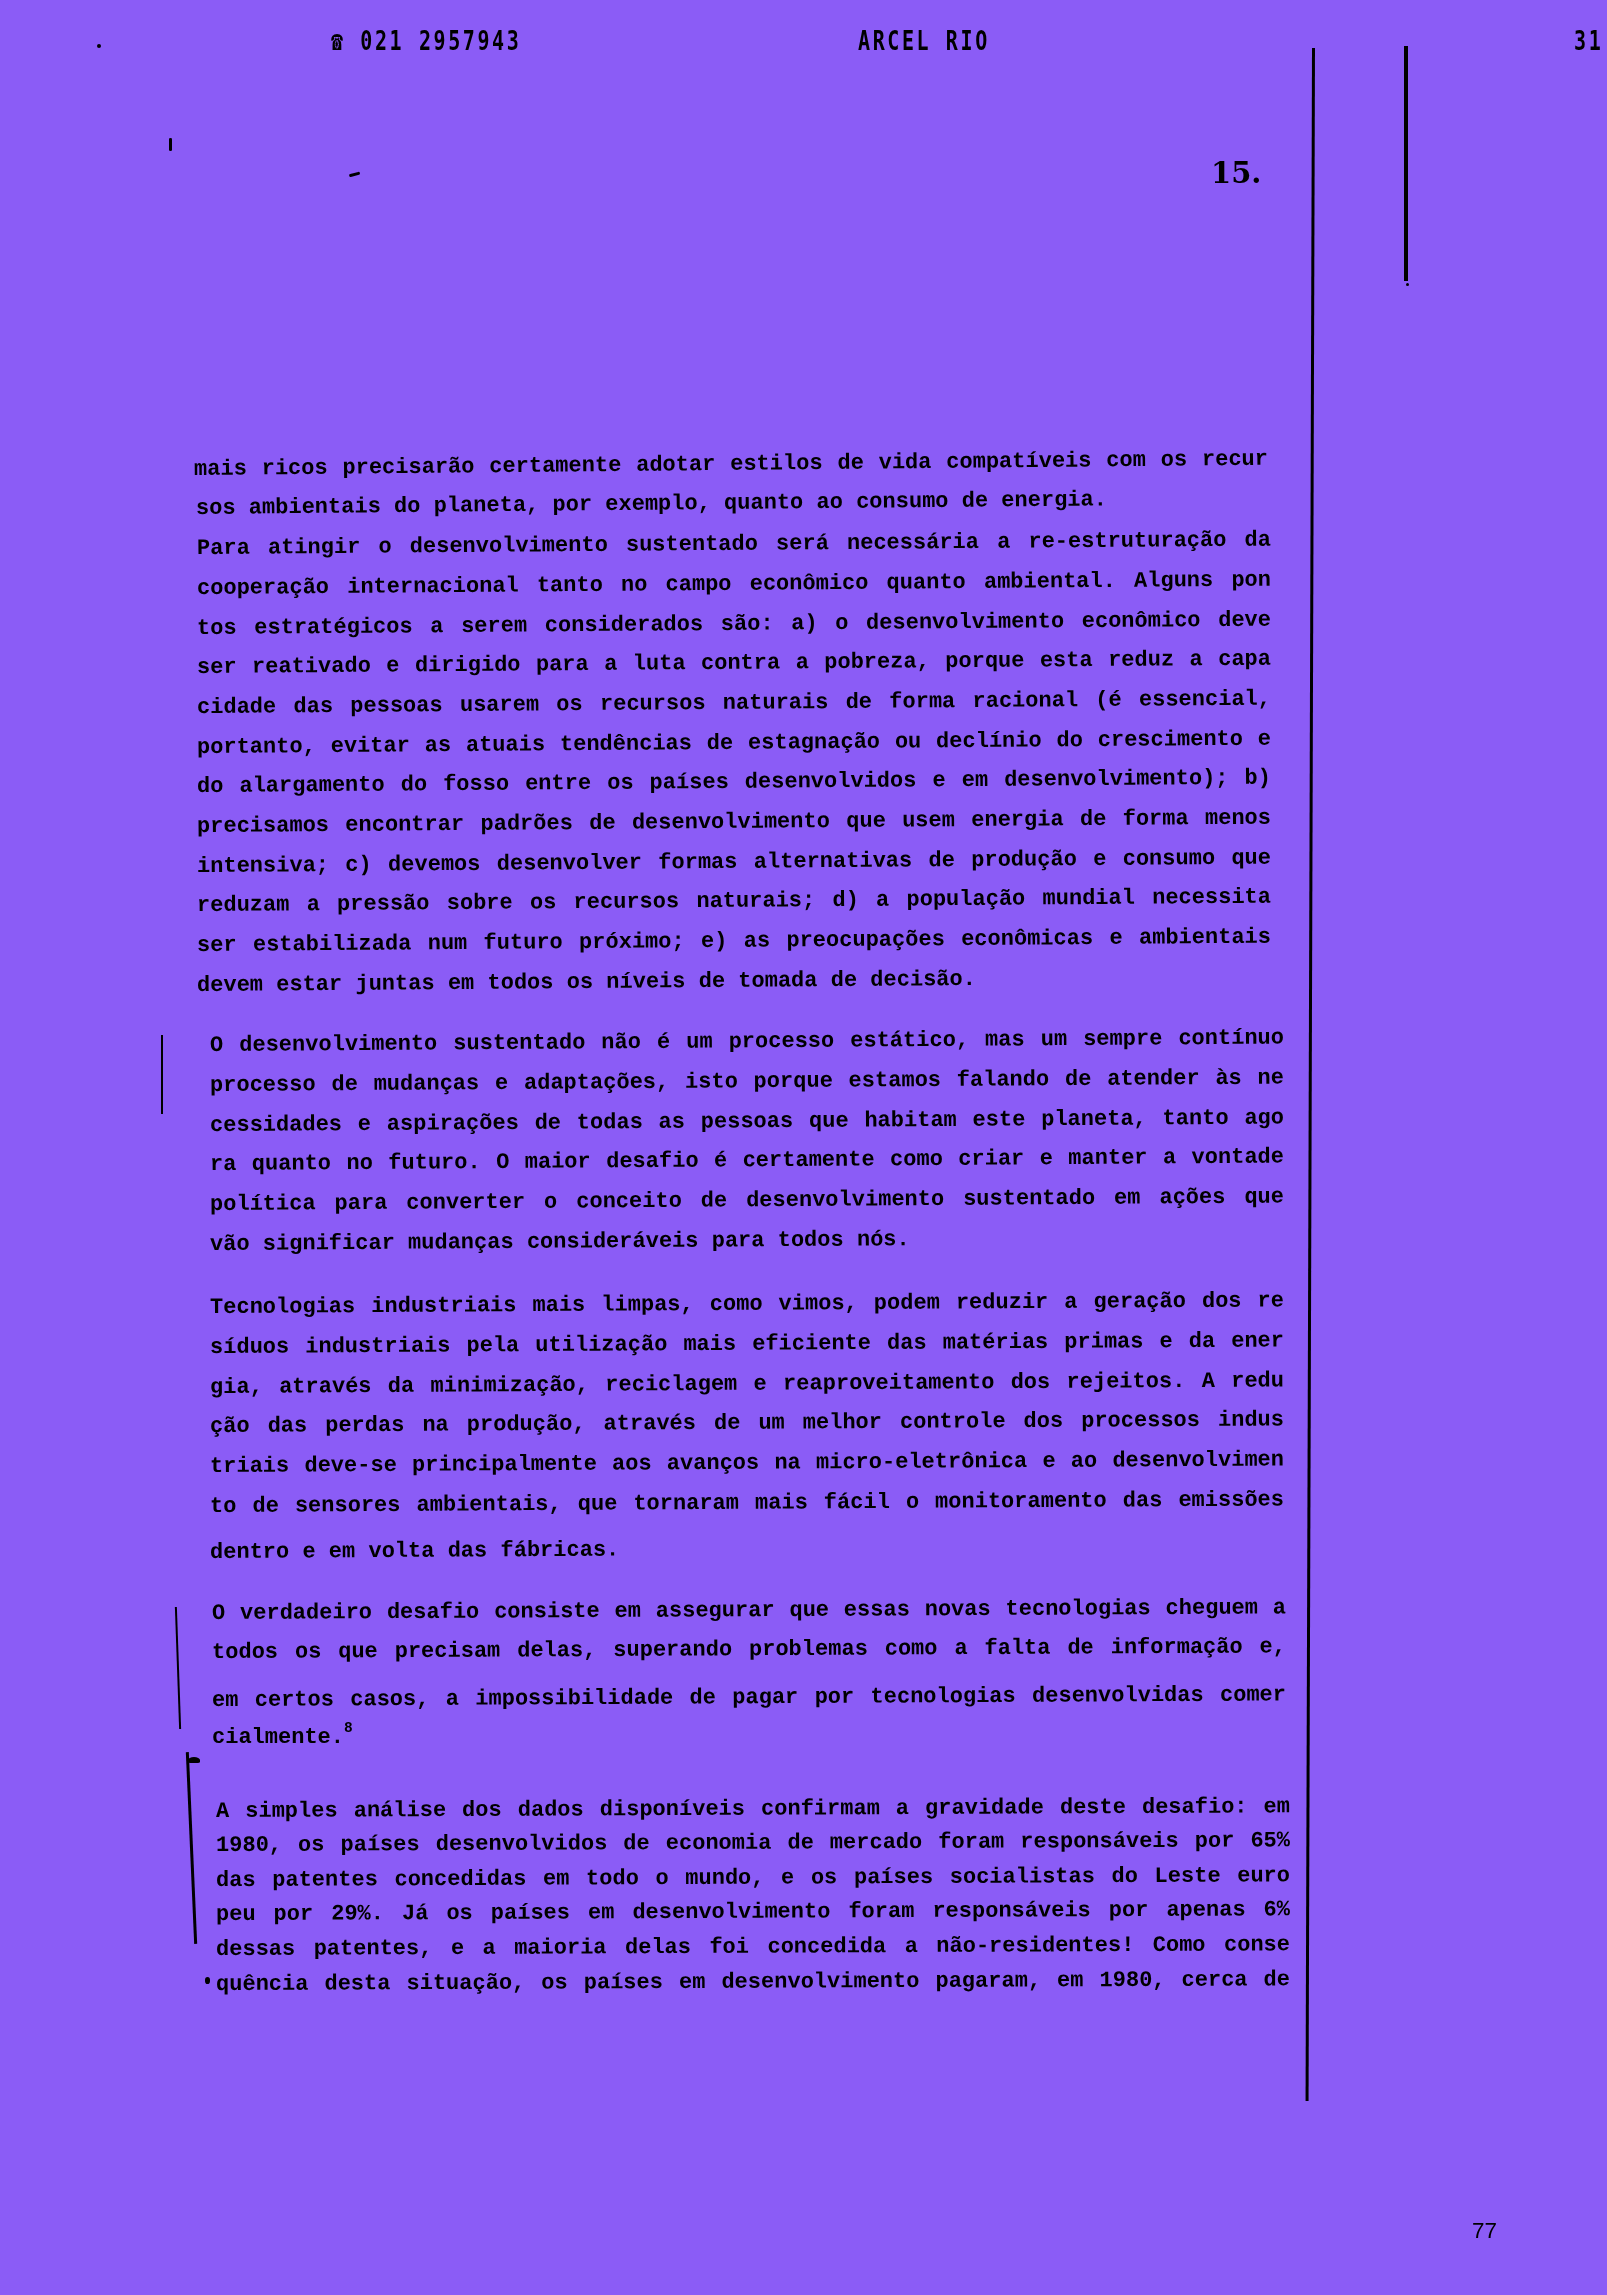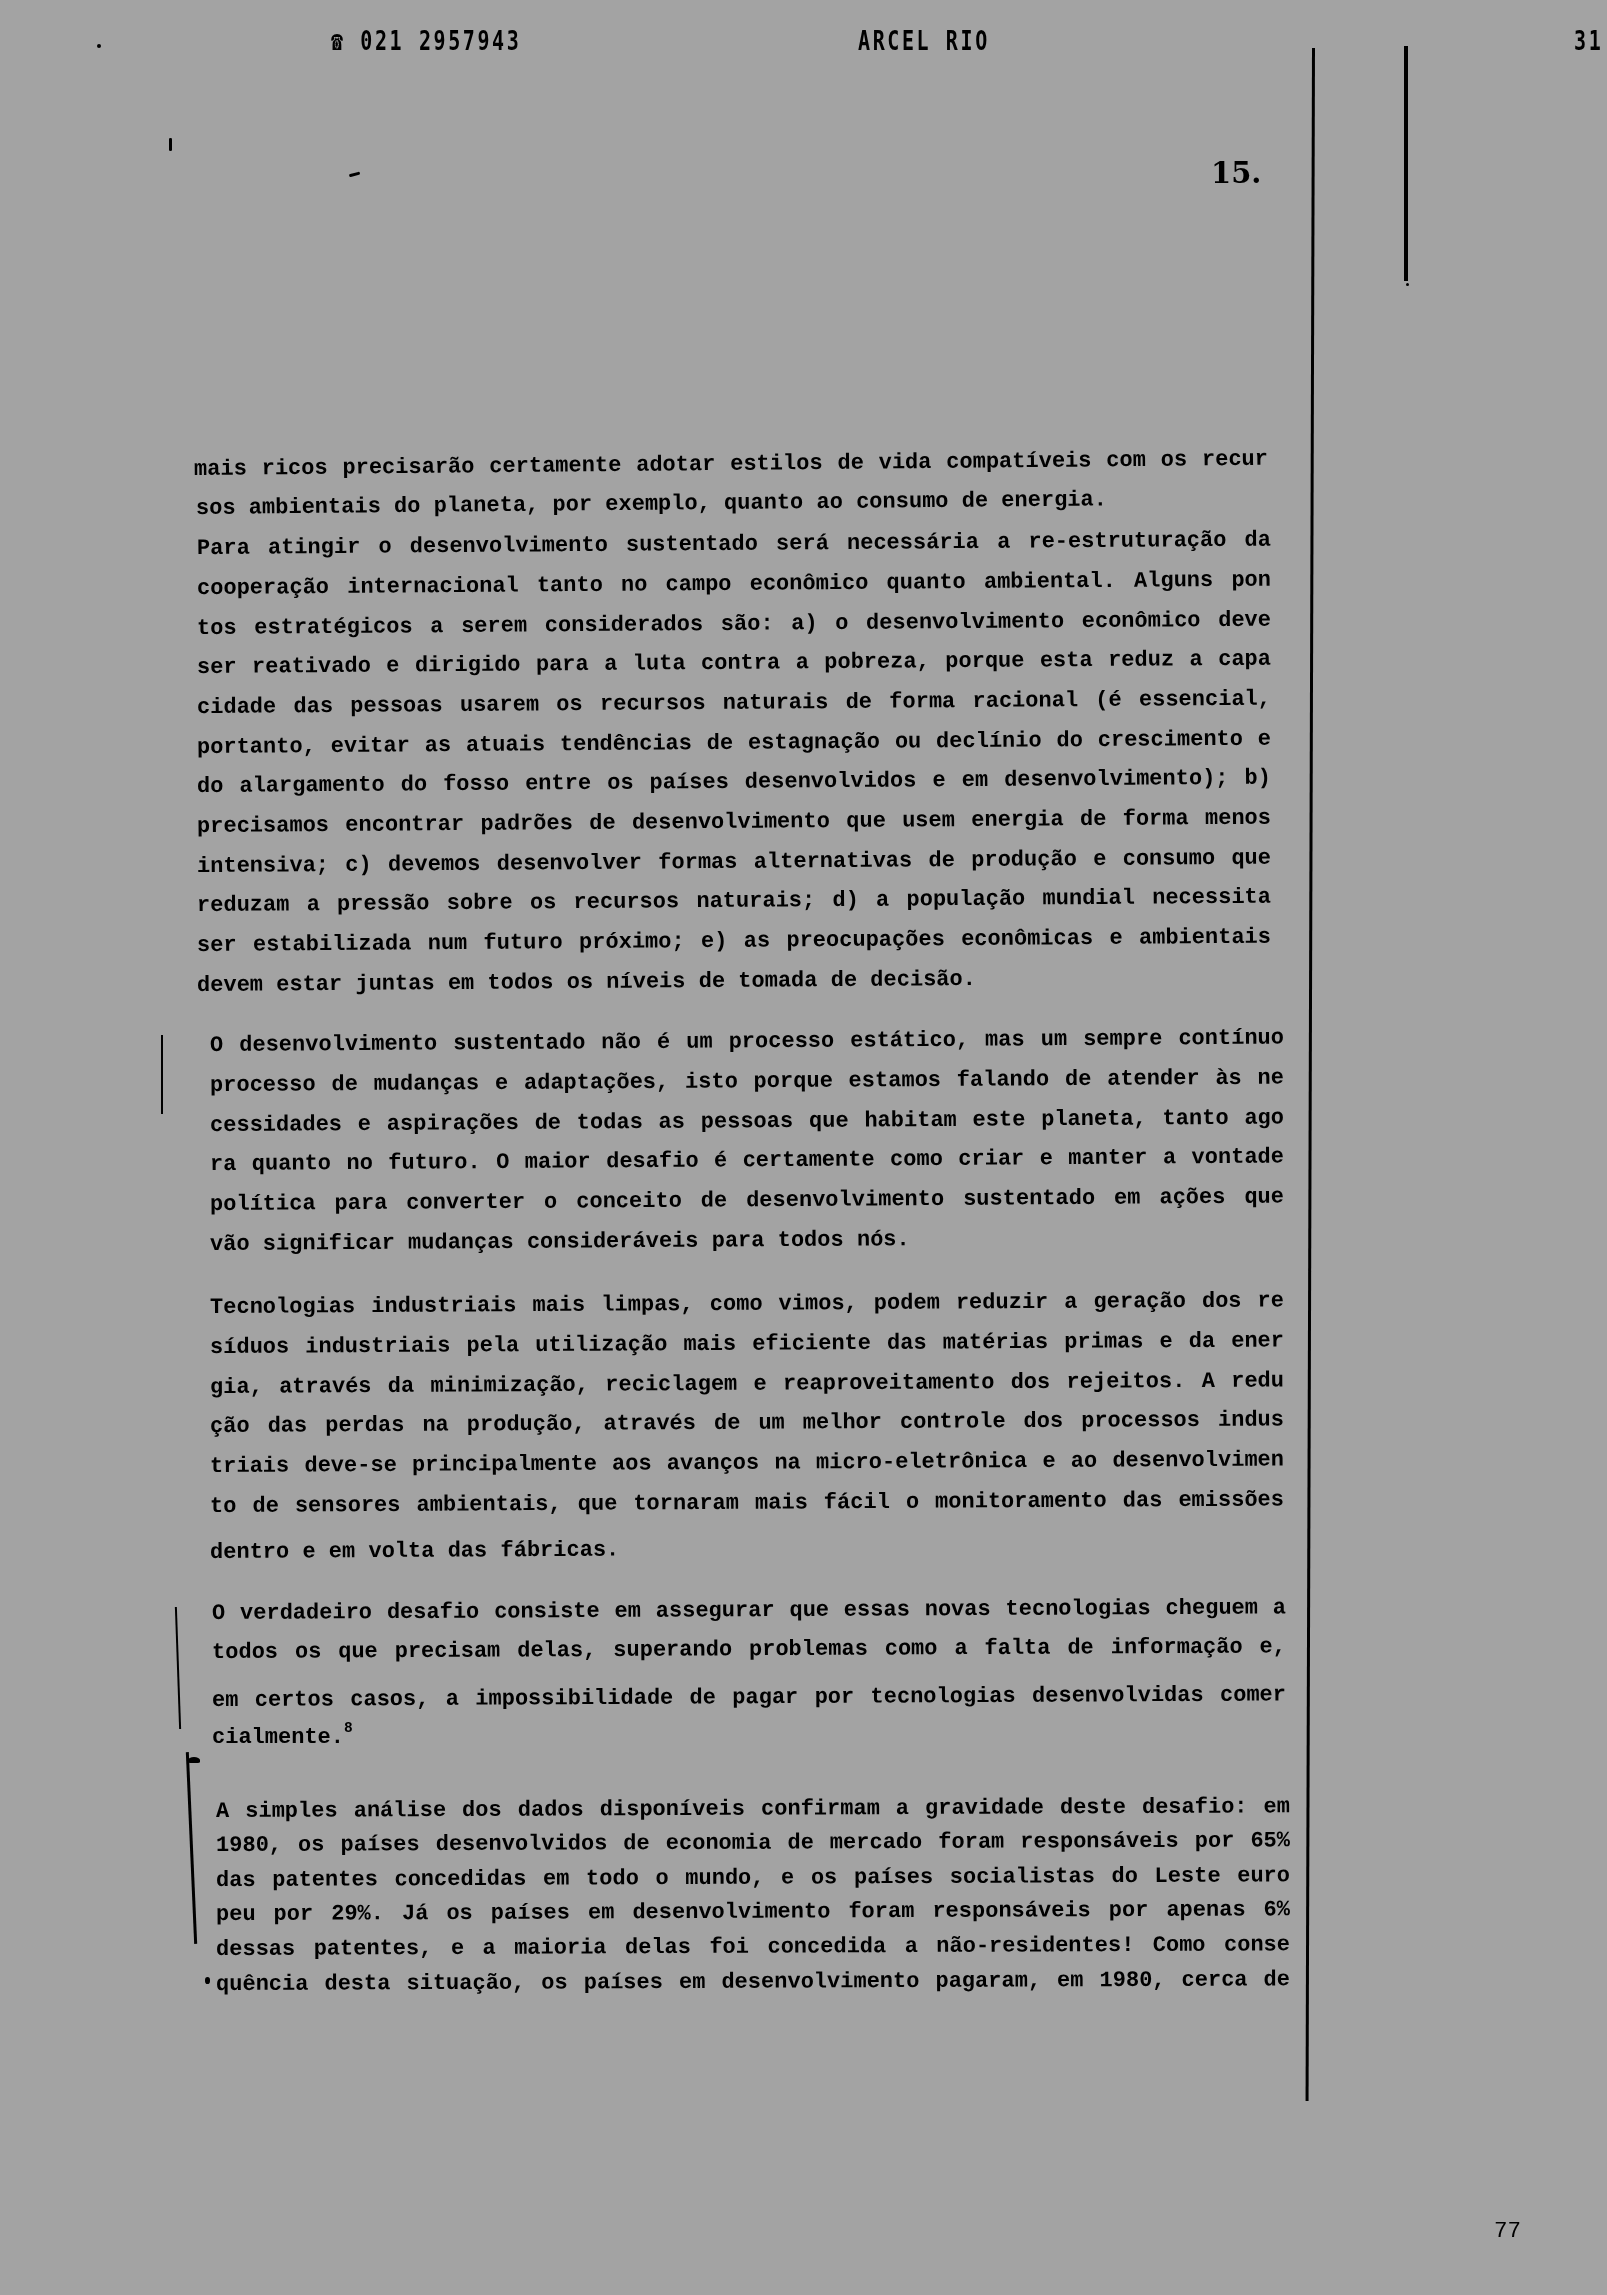--- a/index.html
+++ b/index.html
@@ -1,20 +1,20 @@
 <!DOCTYPE html>
 <html style="font-size:10.6px"><head>
 <meta charset="utf-8">
 <style>
   html, body { margin: 0; padding: 0; background: #ffffff; }
   body { width: 1608px; height: 2295px; position: relative; overflow: hidden; }
-  .page { position: absolute; left: 0; top: 0; width: 1608px; height: 2295px; background: #a3a3a3; color: #000; }
+  .page { position: absolute; left: 0; top: 0; width: 1608px; height: 2295px; background: #8b5cf6; color: #000; }
   .hdr { position: absolute; top: 24px; font-family: "DejaVu Sans Mono", monospace; font-weight: bold; font-size: 20px; letter-spacing: 2.6px; transform: scaleY(1.35); transform-origin: top left; }
   .pgnum15 { position: absolute; left: 1211px; top: 156px; font-family: "DejaVu Serif", serif; font-weight: bold; font-size: 29px; }
-  .footnum { position: absolute; left: 1472px; top: 2218px; font-family: Liberation Mono, monospace; font-size: 22.5px; margin-left: 22px; }
+  .footnum { position: absolute; left: 1472px; top: 2218px; font-family: Liberation Sans, sans-serif; font-size: 22.5px; }
   .vline { position: absolute; background: #000; }
   .line {
     position: absolute; height: 29px; width: 1074px;
     font-family: "Liberation Mono", monospace; font-weight: bold; font-size: 22px;
     line-height: 29px; white-space: nowrap; overflow: visible;
     text-align: justify; text-align-last: justify;
     transform-origin: left center;
   }
   .line.last { text-align-last: left; }
   .mark { position: absolute; background: #000; border-radius: 50%; }

